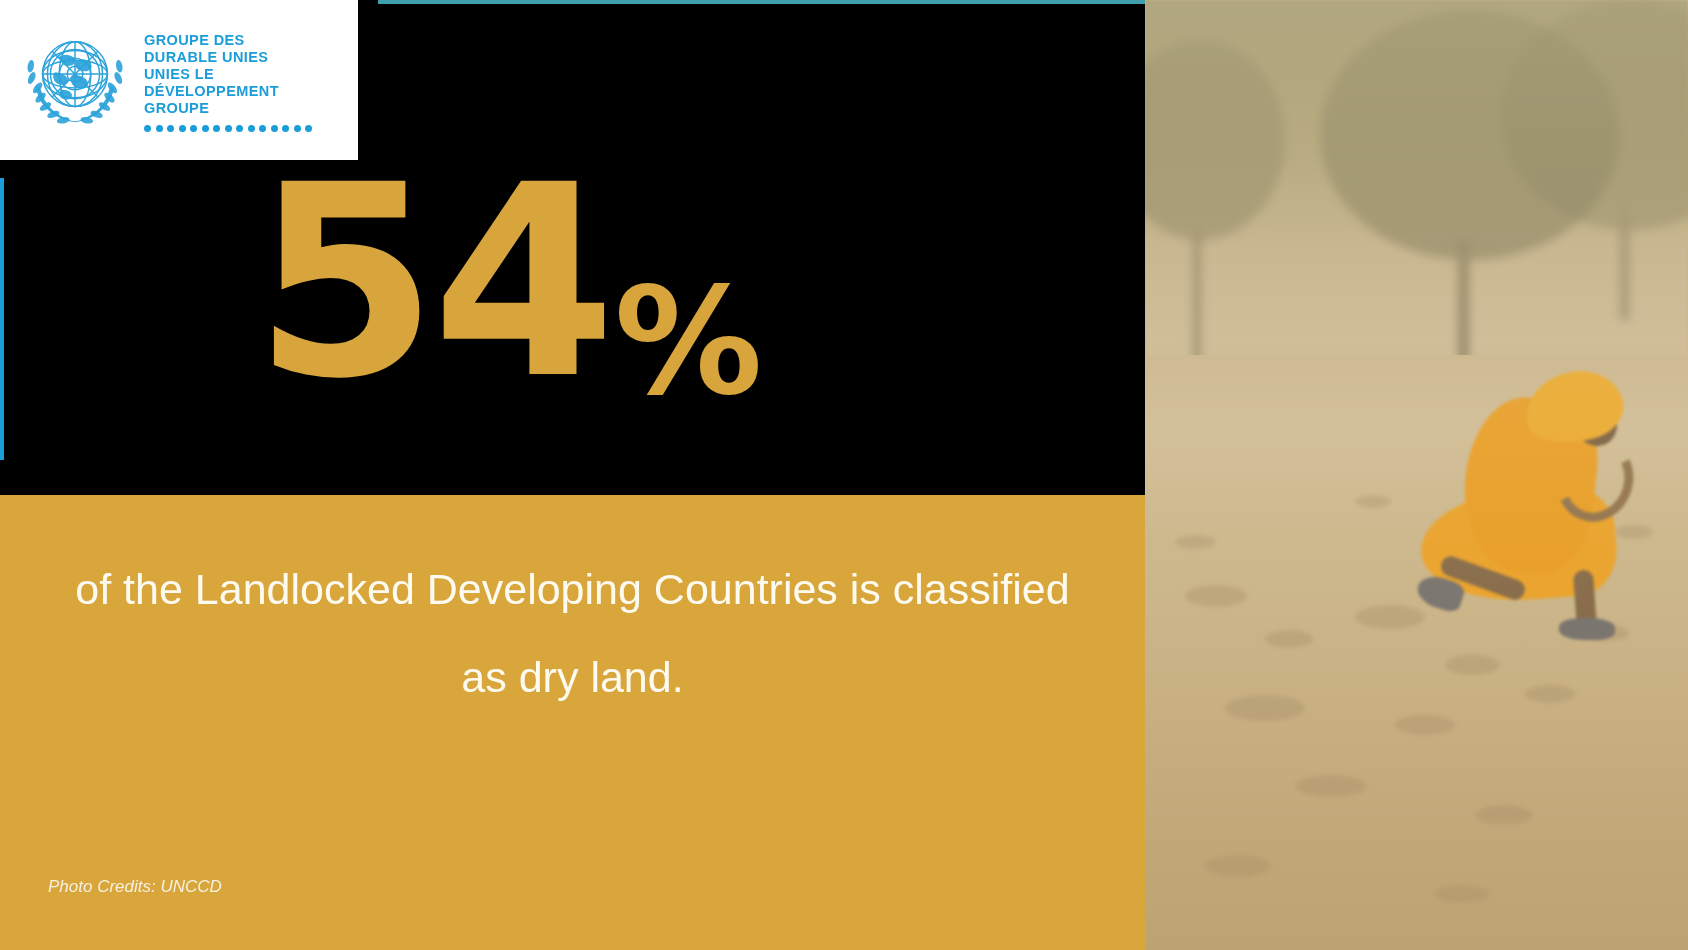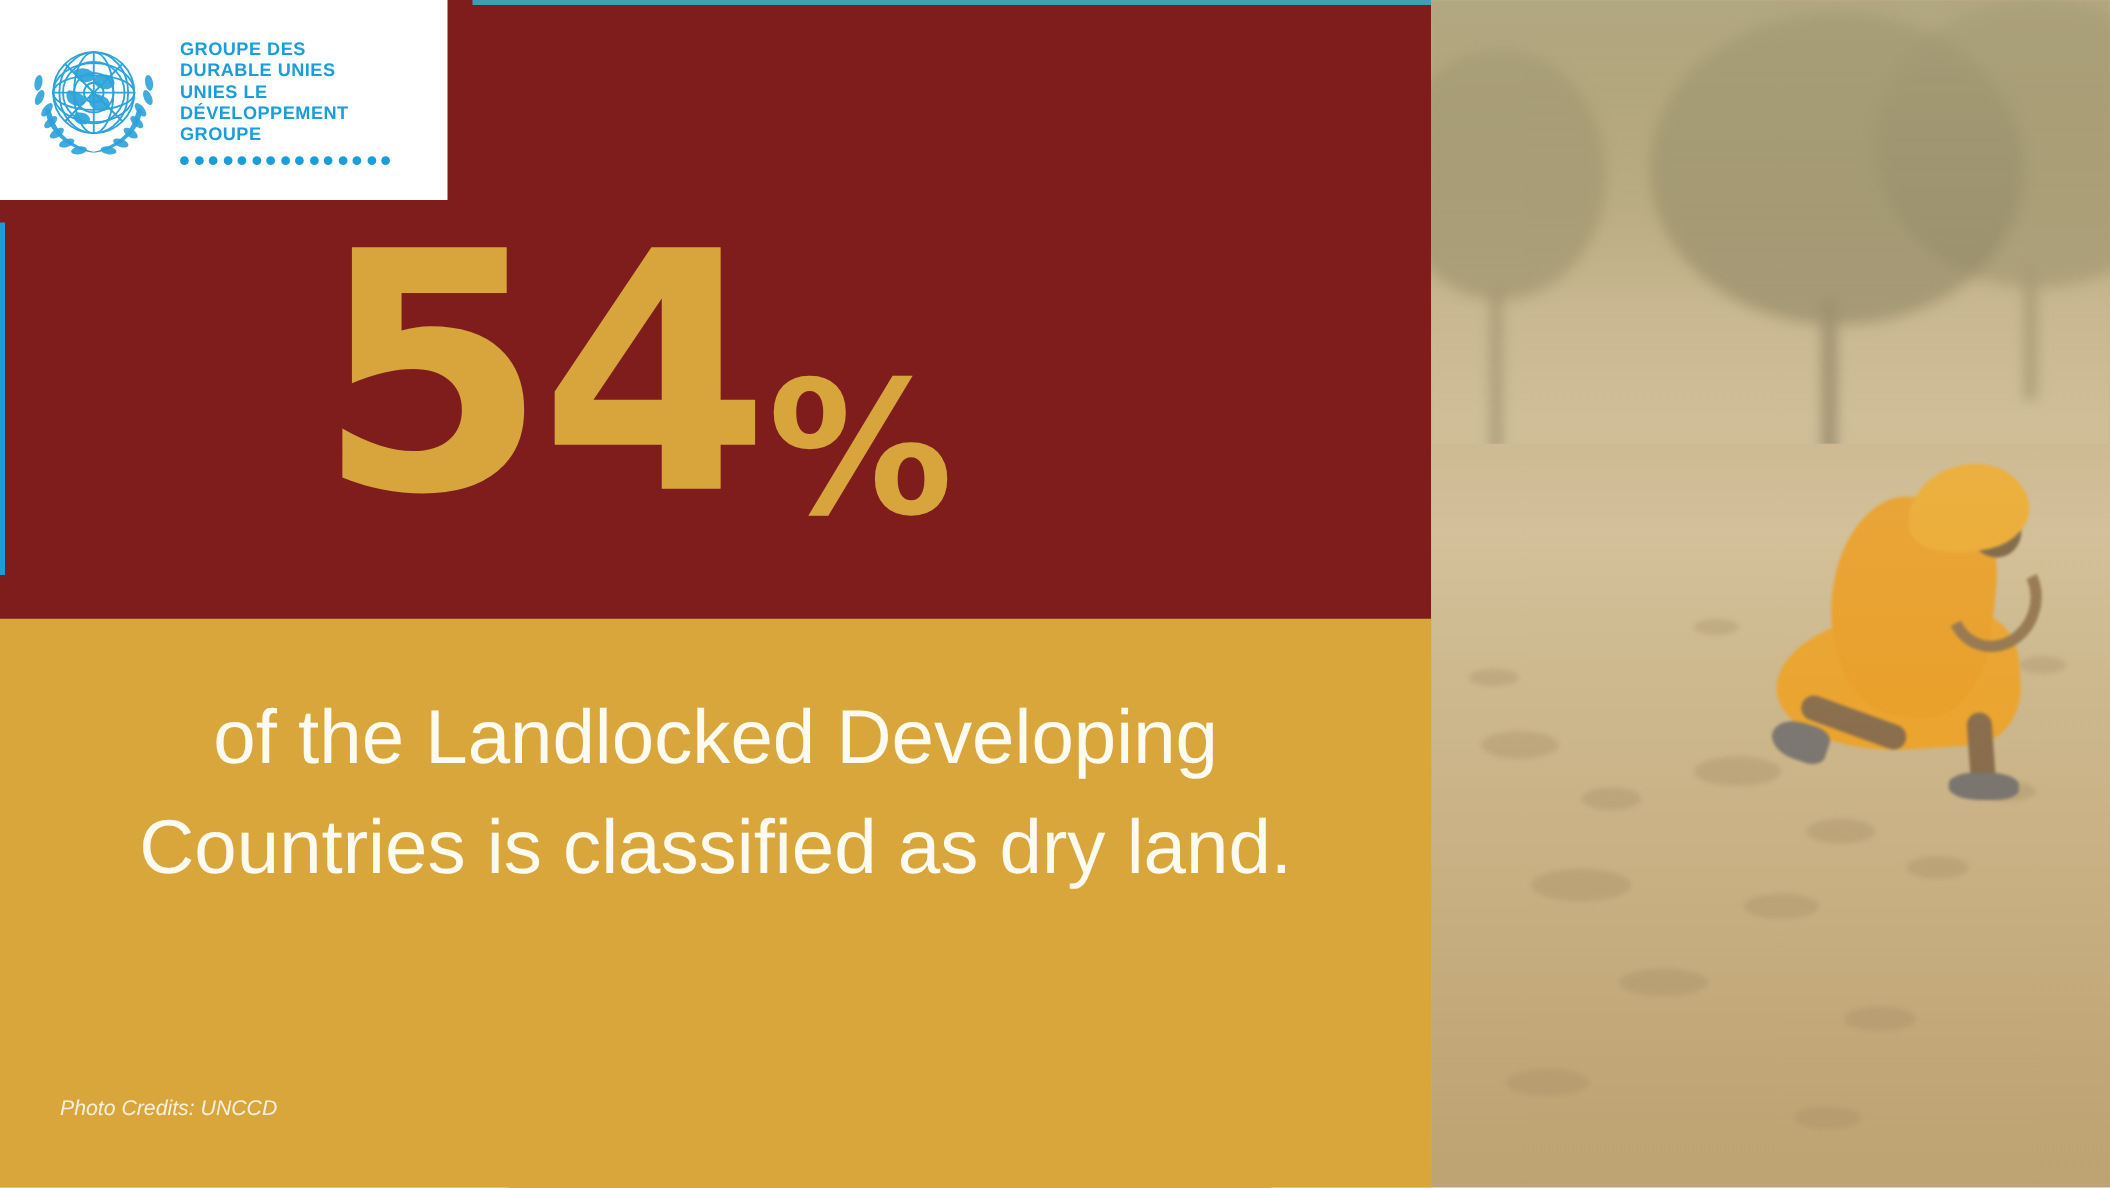--- a/index.html
+++ b/index.html
@@ -16,21 +16,21 @@
     font-family: "Liberation Sans", sans-serif;
   }
 
   
   #left-column {
     position: absolute;
     left: 0;
     top: 0;
     width: 1145px;
     height: 950px;
-    background: #7f1d1d;
+    background: #000000;
   }
 
   
   #top-rule {
     position: absolute;
     left: 378px;
     top: 0px;
     width: 767px;
     height: 4px;
     background: #3f9fad;
@@ -89,21 +89,21 @@
   }
 
   
   #stat-wrap {
     position: absolute;
     left: 0px;
     top: 150px;
     width: 1016px;
     height: 300px;
     display: flex;
-    align-items: center;
+    align-items: flex-start;
     justify-content: center;
   }
   #stat-number {
     color: #d7a53c;
     font-family: "DejaVu Sans", sans-serif;
     font-weight: bold;
     font-size: 265px;
     line-height: 265px;
     letter-spacing: -6px;
   }
@@ -125,21 +125,21 @@
     width: 1145px;
     height: 455px;
     background: #d9a63c;
   }
   #caption {
     position: absolute;
     left: 70px;
     top: 50px;
     width: 1005px;
     color: #fdfaf0;
-    font-size: 61px;
+    font-size: 43px;
     line-height: 88px;
     text-align: center;
     font-weight: normal;
   }
   #photo-credit {
     position: absolute;
     left: 48px;
     bottom: 53px;
     color: #f6f0e0;
     font-size: 17px;

